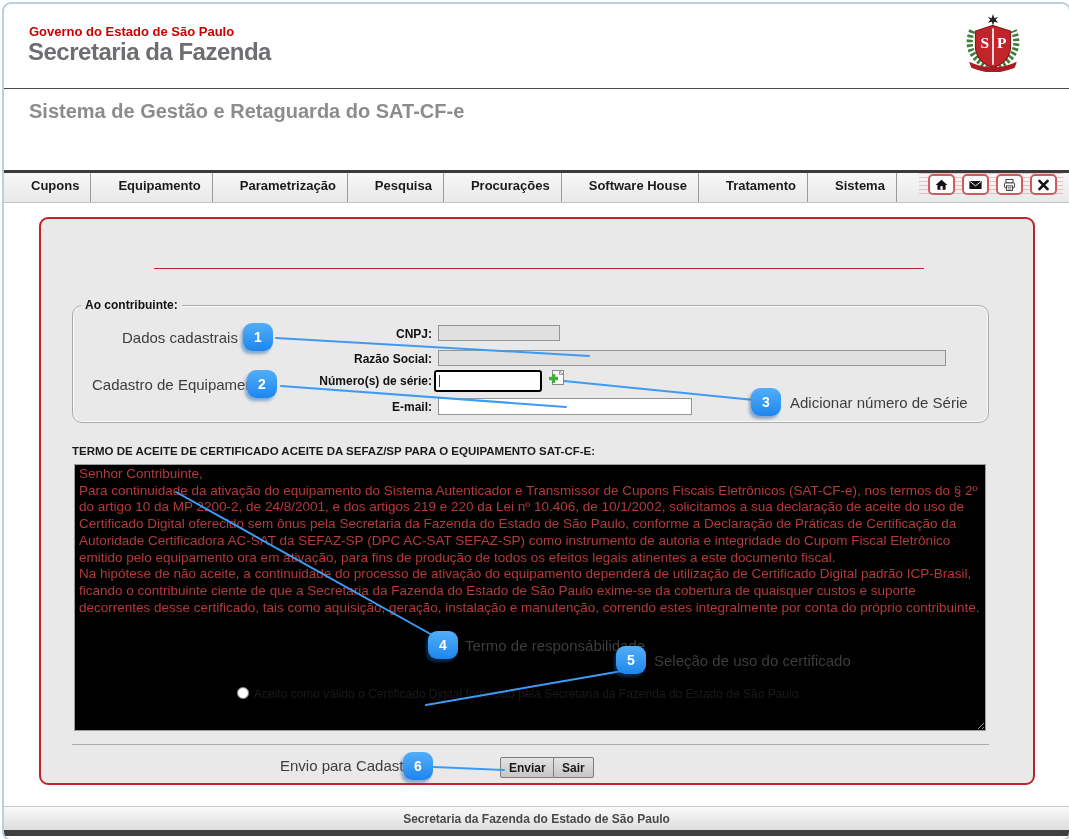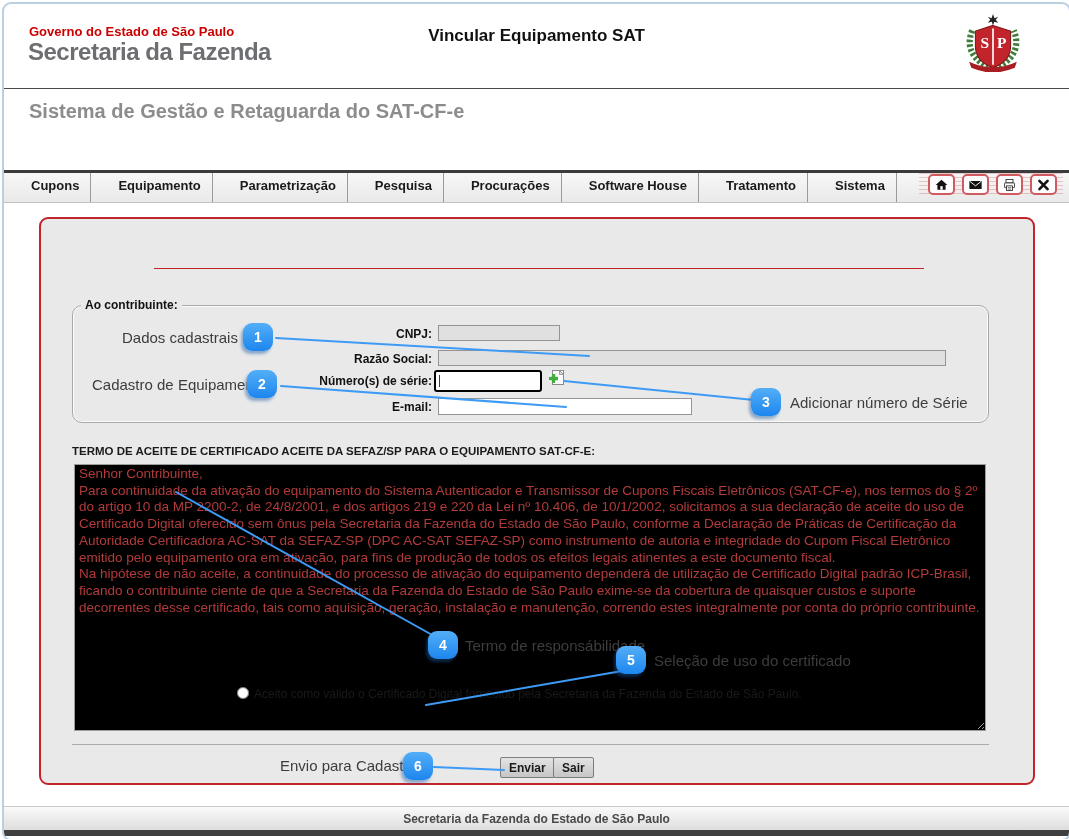--- a/index.html
+++ b/index.html
@@ -133,21 +133,20 @@
       </svg>
     </div>
     <div class="win-btn">
       <svg viewBox="0 0 24 24">
         <path d="M5 5 L19 19 M19 5 L5 19" stroke="#111" stroke-width="4.5" stroke-linecap="round"></path>
       </svg>
     </div>
   </div>
 
   <div class="panel"></div>
-  <div class="pg-title">Vincular Equipamento SAT</div>
   <div class="red-rule"></div>
 
   <div class="fieldset">
     <div class="legend">Ao contribuinte:</div>
 
     <div class="flabel" style="top:21px;">CNPJ:</div>
     <input class="fin dis" style="left: 365px; top: 19px; width: 122px; height: 16px;" disabled="" value="">
 
     <div class="flabel" style="top:46px;">Razão Social:</div>
     <input class="fin dis" style="left: 365px; top: 44px; width: 508px; height: 16px;" disabled="" value="">

